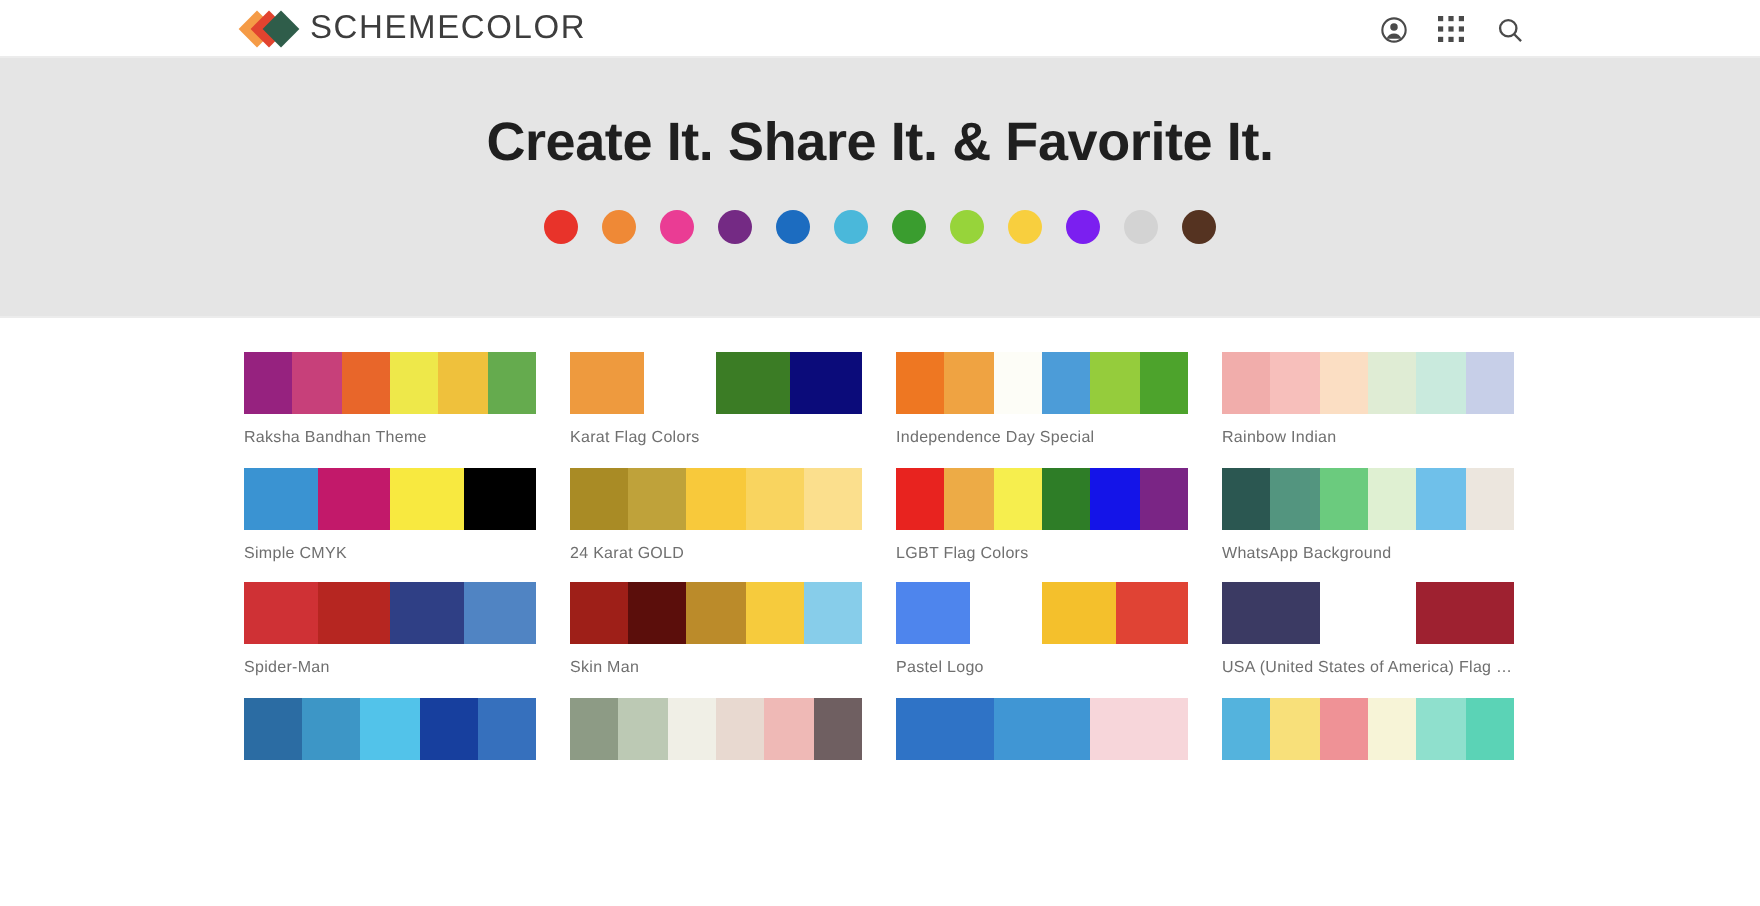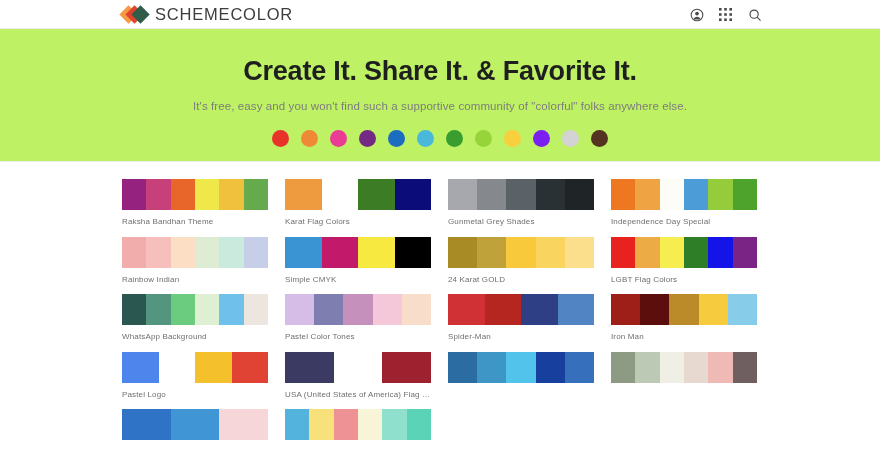--- a/index.html
+++ b/index.html
@@ -82,23 +82,23 @@
     justify-content: center;
     cursor: pointer;
     color: #4a4a4a;
   }
   .hicon svg { display: block; }
 
   
   #hero {
     padding-top: 27px;
     text-align: center;
-    background: #bef264;
+    background: #e5e5e5;
     border-bottom: 1px solid #ececec;
-    padding-bottom: 14px;
+    padding-bottom: 36px;
   }
 
   #hero-title {
     font-size: 27px;
     font-weight: 700;
     color: #1f1f1f;
     letter-spacing: -0.2px;
     line-height: 1.15;
   }
 
@@ -200,21 +200,20 @@
       <svg width="14" height="14" viewBox="0 0 24 24" fill="none" stroke="currentColor" stroke-width="2">
         <circle cx="10.5" cy="10.5" r="7"></circle>
         <line x1="15.6" y1="15.6" x2="21.5" y2="21.5"></line>
       </svg>
     </span>
   </div>
 </header>
 
 <section id="hero">
   <h1 id="hero-title">Create It. Share It. &amp; Favorite It.</h1>
-  <p id="hero-subtitle">It's free, easy and you won't find such a supportive community of "colorful" folks anywhere else.</p>
   <div id="color-dots">
       <span class="dot" style="background: rgb(232, 51, 42);"></span>
       <span class="dot" style="background: rgb(239, 137, 54);"></span>
       <span class="dot" style="background: rgb(234, 60, 148);"></span>
       <span class="dot" style="background: rgb(116, 42, 132);"></span>
       <span class="dot" style="background: rgb(28, 108, 192);"></span>
       <span class="dot" style="background: rgb(74, 184, 218);"></span>
       <span class="dot" style="background: rgb(58, 157, 47);"></span>
       <span class="dot" style="background: rgb(151, 212, 58);"></span>
       <span class="dot" style="background: rgb(248, 207, 62);"></span>
@@ -240,30 +239,20 @@
       <div class="swatch-strip">
         <div class="swatch" style="background: rgb(238, 154, 62);"></div>
         <div class="swatch" style="background: rgb(255, 255, 255);"></div>
         <div class="swatch" style="background: rgb(59, 124, 37);"></div>
         <div class="swatch" style="background: rgb(11, 11, 122);"></div>
       </div>
       <div class="palette-label">Karat Flag Colors</div>
     </div>
     <div class="palette-card">
       <div class="swatch-strip">
-        <div class="swatch" style="background: rgb(166, 168, 173);"></div>
-        <div class="swatch" style="background: rgb(133, 136, 141);"></div>
-        <div class="swatch" style="background: rgb(90, 98, 104);"></div>
-        <div class="swatch" style="background: rgb(42, 49, 53);"></div>
-        <div class="swatch" style="background: rgb(31, 37, 39);"></div>
-      </div>
-      <div class="palette-label">Gunmetal Grey Shades</div>
-    </div>
-    <div class="palette-card">
-      <div class="swatch-strip">
         <div class="swatch" style="background: rgb(238, 119, 34);"></div>
         <div class="swatch" style="background: rgb(239, 163, 66);"></div>
         <div class="swatch" style="background: rgb(253, 253, 247);"></div>
         <div class="swatch" style="background: rgb(76, 156, 216);"></div>
         <div class="swatch" style="background: rgb(149, 204, 60);"></div>
         <div class="swatch" style="background: rgb(77, 163, 44);"></div>
       </div>
       <div class="palette-label">Independence Day Special</div>
     </div>
     <div class="palette-card">
@@ -313,46 +302,36 @@
         <div class="swatch" style="background: rgb(83, 149, 127);"></div>
         <div class="swatch" style="background: rgb(107, 203, 126);"></div>
         <div class="swatch" style="background: rgb(223, 240, 210);"></div>
         <div class="swatch" style="background: rgb(111, 192, 234);"></div>
         <div class="swatch" style="background: rgb(236, 230, 222);"></div>
       </div>
       <div class="palette-label">WhatsApp Background</div>
     </div>
     <div class="palette-card">
       <div class="swatch-strip">
-        <div class="swatch" style="background: rgb(213, 189, 232);"></div>
-        <div class="swatch" style="background: rgb(126, 127, 176);"></div>
-        <div class="swatch" style="background: rgb(198, 144, 189);"></div>
-        <div class="swatch" style="background: rgb(244, 200, 217);"></div>
-        <div class="swatch" style="background: rgb(248, 221, 203);"></div>
-      </div>
-      <div class="palette-label">Pastel Color Tones</div>
-    </div>
-    <div class="palette-card">
-      <div class="swatch-strip">
         <div class="swatch" style="background: rgb(207, 49, 53);"></div>
         <div class="swatch" style="background: rgb(182, 38, 33);"></div>
         <div class="swatch" style="background: rgb(47, 63, 133);"></div>
         <div class="swatch" style="background: rgb(80, 132, 195);"></div>
       </div>
       <div class="palette-label">Spider-Man</div>
     </div>
     <div class="palette-card">
       <div class="swatch-strip">
         <div class="swatch" style="background: rgb(158, 31, 24);"></div>
         <div class="swatch" style="background: rgb(91, 14, 11);"></div>
         <div class="swatch" style="background: rgb(187, 139, 42);"></div>
         <div class="swatch" style="background: rgb(246, 203, 61);"></div>
         <div class="swatch" style="background: rgb(135, 205, 234);"></div>
       </div>
-      <div class="palette-label">Iron Man</div>
+      <div class="palette-label">Skin Man</div>
     </div>
     <div class="palette-card">
       <div class="swatch-strip">
         <div class="swatch" style="background: rgb(78, 133, 237);"></div>
         <div class="swatch"></div>
         <div class="swatch" style="background: rgb(244, 192, 44);"></div>
         <div class="swatch" style="background: rgb(224, 67, 52);"></div>
       </div>
       <div class="palette-label">Pastel Logo</div>
     </div>

